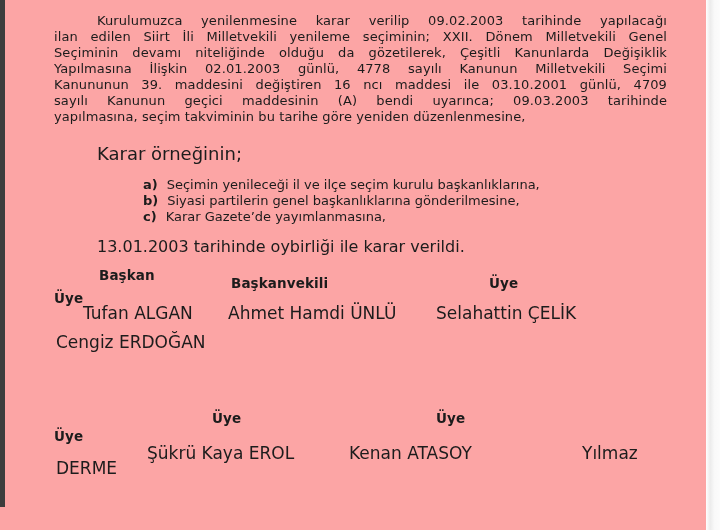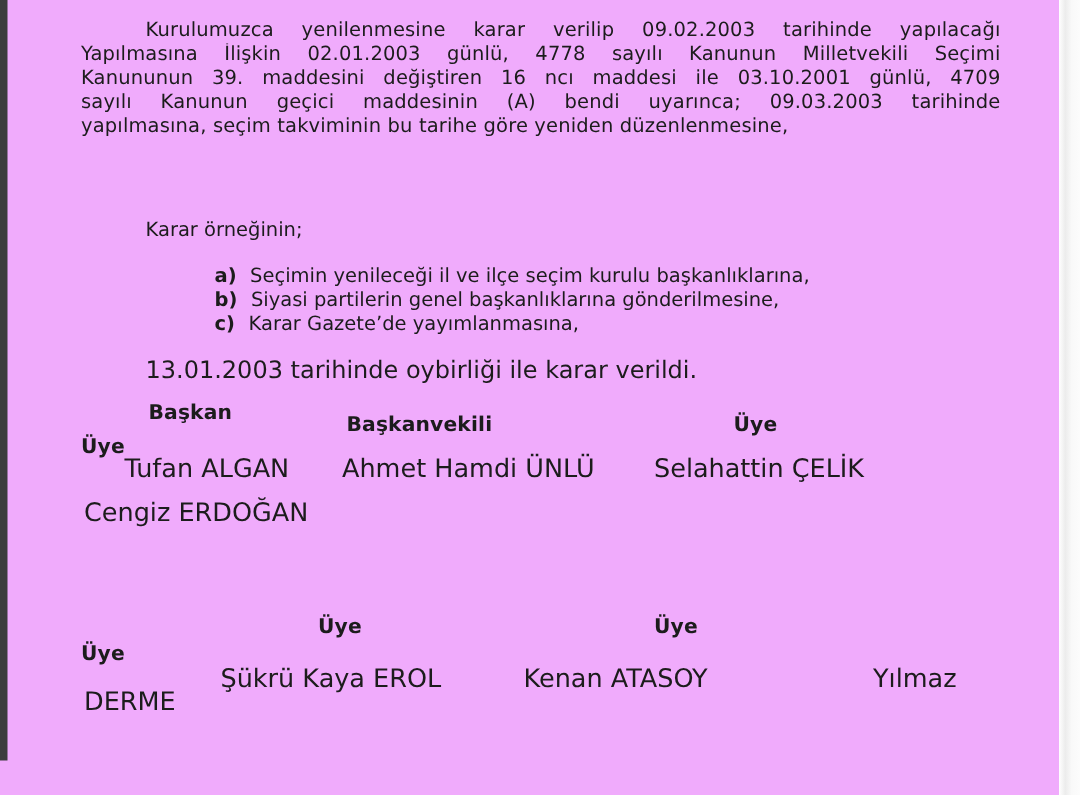--- a/index.html
+++ b/index.html
@@ -1,20 +1,20 @@
 <!DOCTYPE html>
 <html><head>
 <meta charset="utf-8">
 <style>
   html, body { margin: 0; padding: 0; background: #ffffff; }
   .page {
     position: relative;
     width: 720px;
     height: 530px;
-    background: #f0abfc;
+    background: #fca5a5;
     overflow: hidden;
     font-family: "DejaVu Sans", "Liberation Sans", sans-serif;
     color: #1c1c1c;
     -webkit-font-smoothing: antialiased;
   }
   
   .scan-bar-left {
     position: absolute;
     left: 0; top: 0;
     width: 5px; height: 507px;
@@ -34,21 +34,21 @@
     font-size: 13px;
     line-height: 16px;
     letter-spacing: 0.1px;
   }
   .jline { text-align: justify; text-align-last: justify; white-space: normal; height: 16px; overflow: hidden; }
   .jline.first { padding-left: 43px; }
   .jline.last { text-align-last: left; }
   .karar-line {
     position: absolute;
     left: 97px; top: 146px;
-    font-size: 13px; line-height: 16px;
+    font-size: 18px; line-height: 16px;
   }
   .list {
     position: absolute;
     left: 143px; top: 177px;
     font-size: 13px; line-height: 16px;
   }
   .list-row { height: 16px; }
   .list-marker { font-weight: 700; display: inline-block; margin-right: 9px; }
   .date-line {
     position: absolute;
@@ -62,20 +62,22 @@
 </head>
 <body>
 
 <div class="page">
 
   <div class="scan-bar-left"></div>
   <div class="edge-right"></div>
 
   <div class="para">
     <div class="jline first">Kurulumuzca yenilenmesine karar verilip 09.02.2003 tarihinde yapılacağı</div>
+    <div class="jline">ilan edilen Siirt İli Milletvekili yenileme seçiminin; XXII. Dönem Milletvekili Genel</div>
+    <div class="jline">Seçiminin devamı niteliğinde olduğu da gözetilerek, Çeşitli Kanunlarda Değişiklik</div>
     <div class="jline">Yapılmasına İlişkin 02.01.2003 günlü, 4778 sayılı Kanunun Milletvekili Seçimi</div>
     <div class="jline">Kanununun 39. maddesini değiştiren 16 ncı maddesi ile 03.10.2001 günlü, 4709</div>
     <div class="jline">sayılı Kanunun geçici maddesinin (A) bendi uyarınca; 09.03.2003 tarihinde</div>
     <div class="jline last">yapılmasına, seçim takviminin bu tarihe göre yeniden düzenlenmesine,</div>
   </div>
 
   <div class="karar-line">Karar örneğinin;</div>
 
   <div class="list">
     <div class="list-row">

